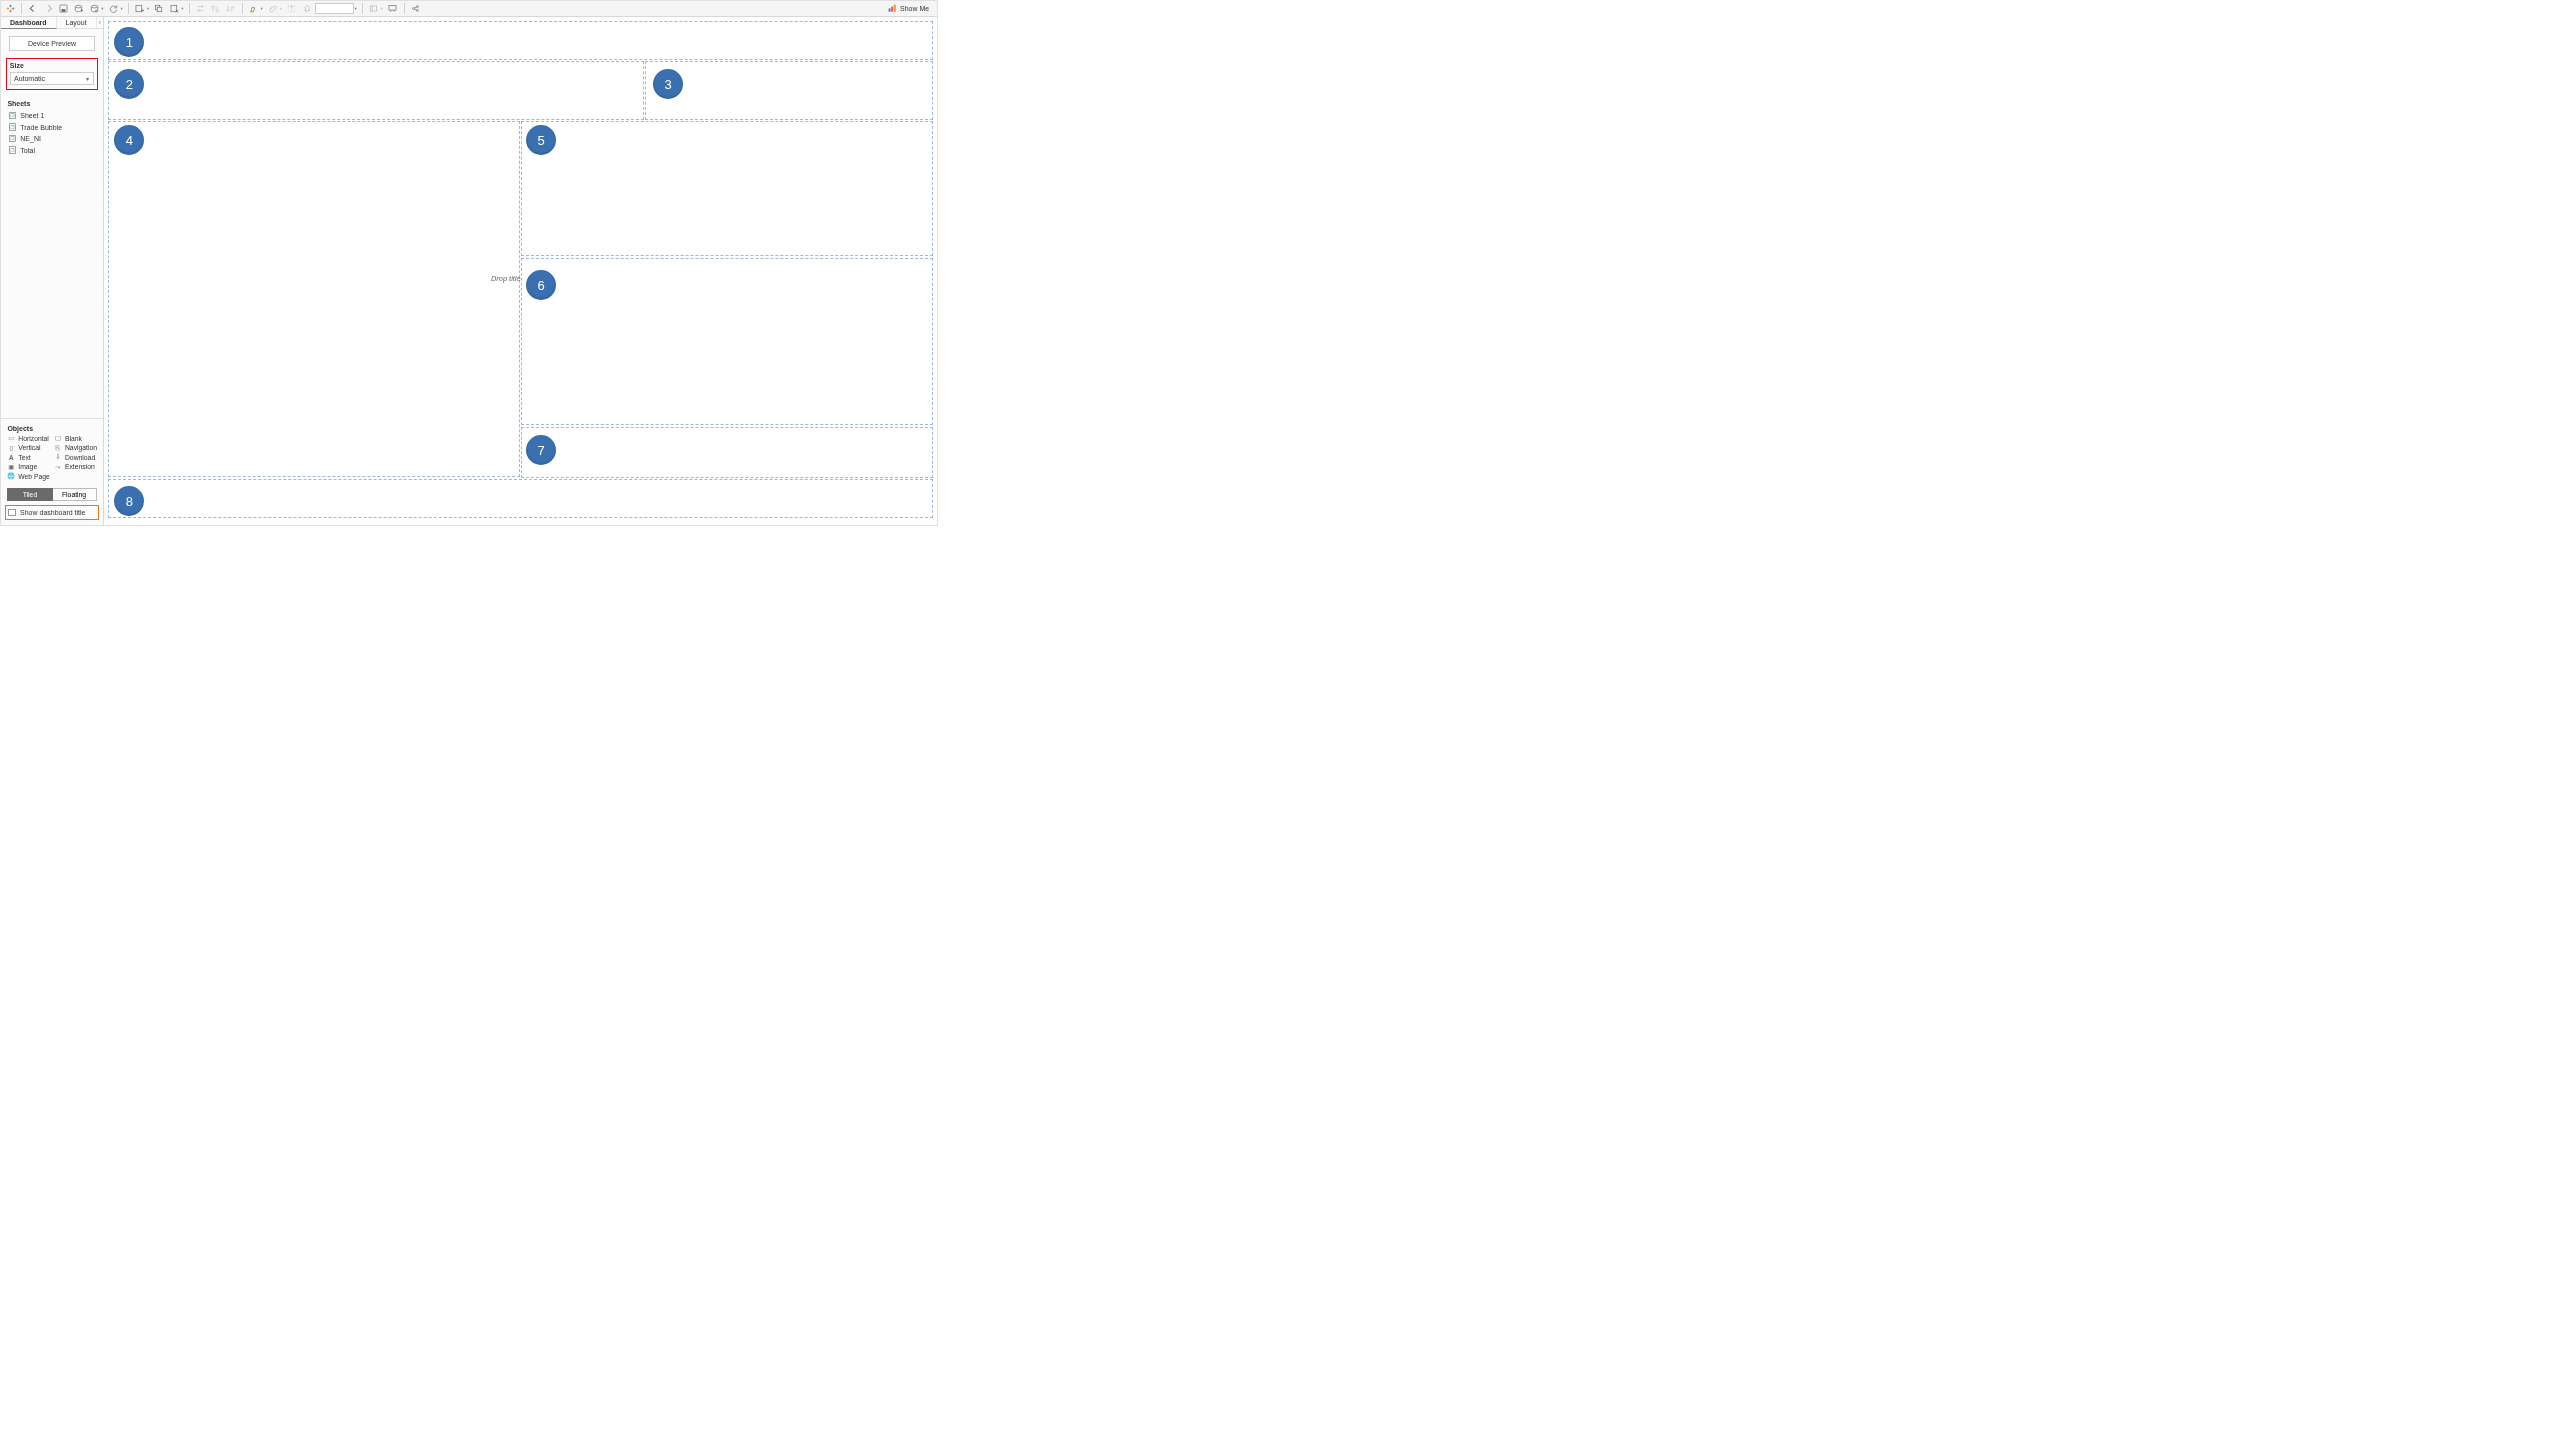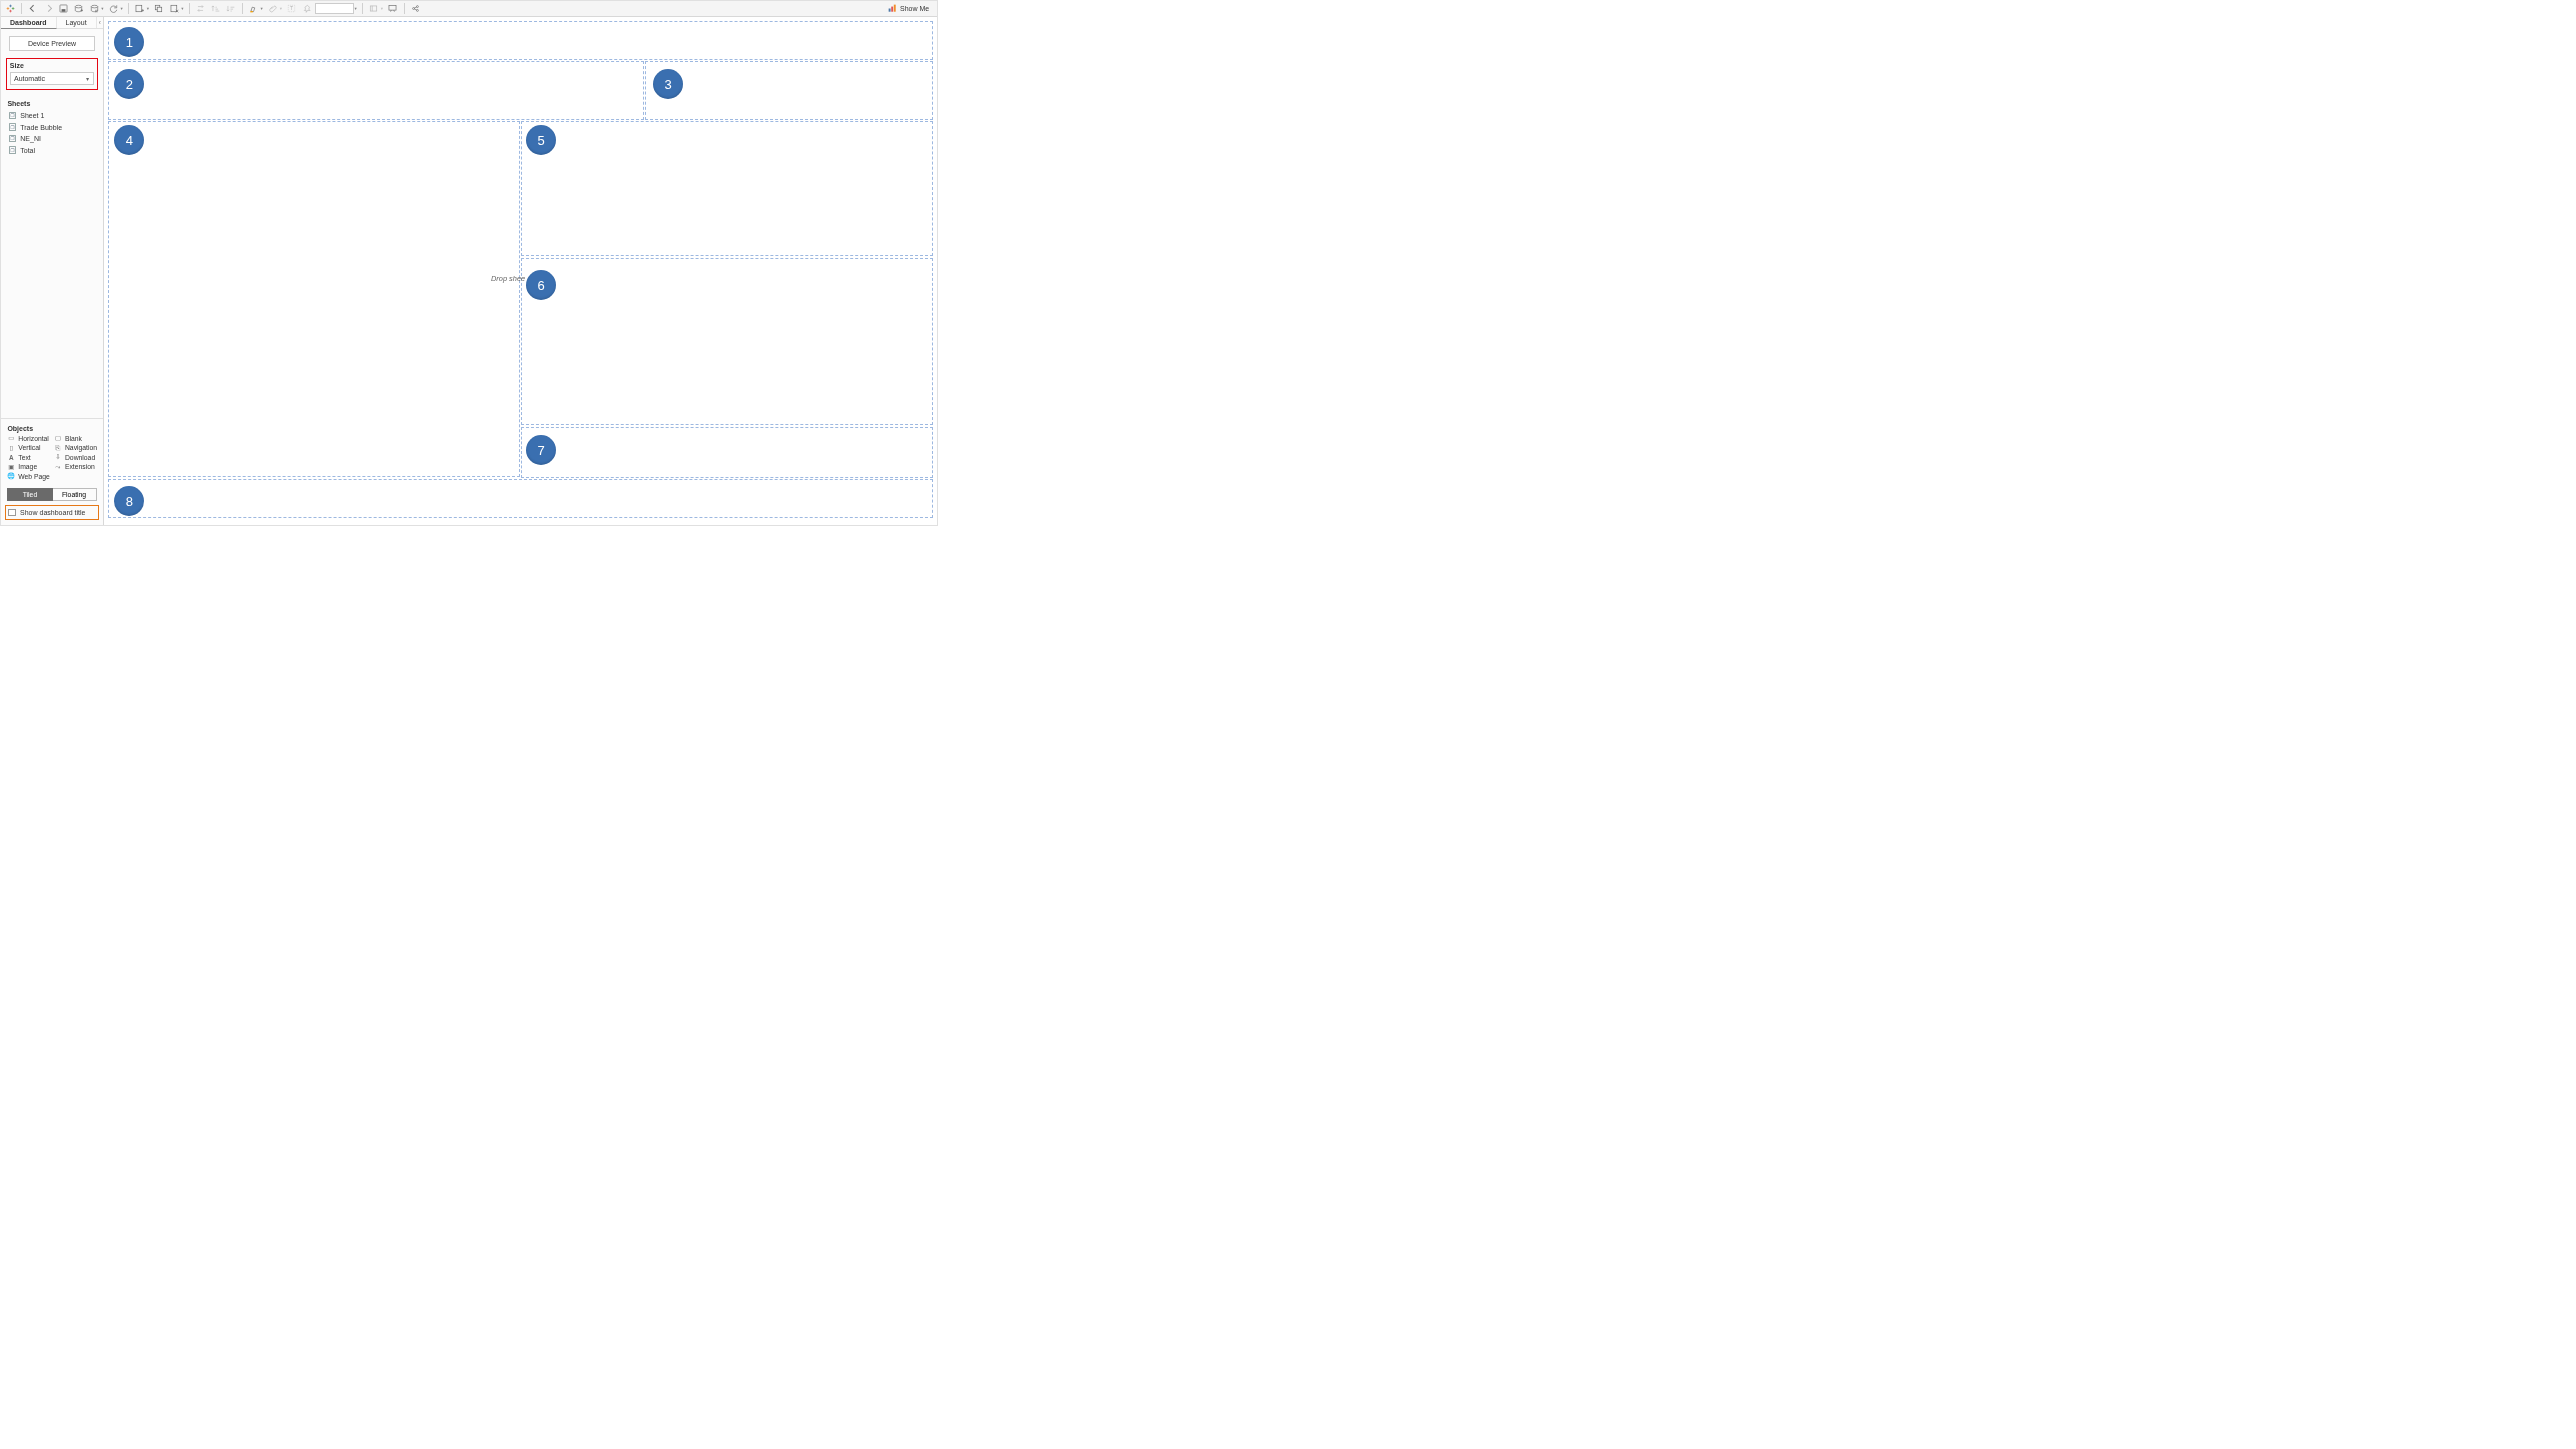--- a/index.html
+++ b/index.html
@@ -332,21 +332,21 @@
 
       <div class="zone" style="left:3.9px; top:3.9px;   right:3.9px;   height:39px;"></div>
       <div class="zone" style="left:3.9px; top:44px;  width:536px; height:59px;"></div>
       <div class="zone" style="left:541px; top:44px; right:3.9px;  height:59px;"></div>
       <div class="zone" style="left:3.9px; top:104px; width:412px; height:356px;"></div>
       <div class="zone" style="left:417px; top:104px; right:3.9px; height:135px;"></div>
       <div class="zone" style="left:417px; top:241px; right:3.9px; height:167px;"></div>
       <div class="zone" style="left:417px; top:410px; right:3.9px; height:51px;"></div>
       <div class="zone" style="left:3.9px; top:462px; right:3.9px;  height:39px;"></div>
 
-      <div class="drop-hint" style="left:387px; top:257px;">Drop shee</div>
+      <div class="drop-hint" style="left:387px; top:257px;">Drop title</div>
 
       <div class="num-badge" style="left:10.3px;  top:10.3px;">1</div>
       <div class="num-badge" style="left:10.3px;  top:52px;">2</div>
       <div class="num-badge" style="left:549px; top:52px;">3</div>
       <div class="num-badge" style="left:10.3px;  top:108px;">4</div>
       <div class="num-badge" style="left:422px; top:108px;">5</div>
       <div class="num-badge" style="left:422px; top:253px;">6</div>
       <div class="num-badge" style="left:422px; top:418px;">7</div>
       <div class="num-badge" style="left:10.3px;  top:469px;">8</div>
     </div>

